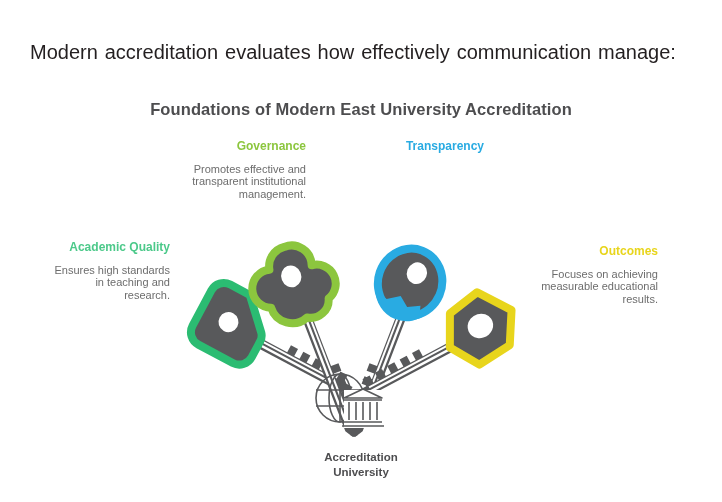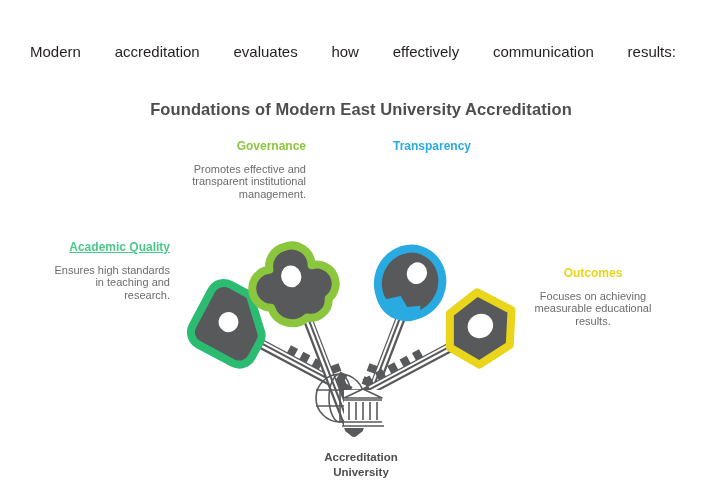--- a/index.html
+++ b/index.html
@@ -15,21 +15,21 @@
     font-family: "Liberation Sans", sans-serif;
     color: #58595b;
   }
 
   
   #intro-sentence {
     position: absolute;
     left: 30px;
     top: 42px;
     width: 646px;
-    font-size: 15px;
+    font-size: 20px;
     line-height: 20px;
     color: #231f20;
     display: flex;
     justify-content: space-between;
     white-space: nowrap;
   }
   #intro-sentence .word { display: inline-block; }
 
   
   #diagram-title {
@@ -52,23 +52,23 @@
     line-height: 15px;
     margin-bottom: 9px;
   }
   .callout .c-desc {
     font-size: 11px;
     line-height: 12.4px;
     color: #6d6d6d;
   }
 
   #callout-governance      { left: 186px; top: 139px; width: 120px; text-align: right; }
-  #callout-transparency    { left: 372px; top: 139px; width: 120px; text-align: center; }
+  #callout-transparency    { left: 364px; top: 139px; width: 120px; text-align: right; }
   #callout-academic-quality{ left: 50px;  top: 240px; width: 120px; text-align: right; }
-  #callout-outcomes        { left: 528px; top: 266px; width: 130px; text-align: center; }
+  #callout-outcomes        { left: 528px; top: 244px; width: 130px; text-align: right; }
 
   
   #keys-graphic {
     position: absolute;
     left: 0;
     top: 128px;
     width: 722px;
     height: 374px;
   }
 
@@ -87,36 +87,36 @@
 </head>
 <body>
 
 <div id="intro-sentence">
   <span class="word">Modern</span>
   <span class="word">accreditation</span>
   <span class="word">evaluates</span>
   <span class="word">how</span>
   <span class="word">effectively</span>
   <span class="word">communication</span>
-  <span class="word">results:</span>
+  <span class="word">manage:</span>
 </div>
 
 <div id="diagram-title">Foundations of Modern East University Accreditation</div>
 
 <div class="callout" id="callout-governance">
   <div class="c-label" style="color: rgb(140, 198, 62);">Governance</div>
   <div class="c-desc">Promotes effective and transparent institutional management.</div>
 </div>
 
 <div class="callout" id="callout-transparency">
   <div class="c-label" style="color: rgb(41, 171, 226);">Transparency</div>
 </div>
 
 <div class="callout" id="callout-academic-quality">
-  <div class="c-label" style="color: rgb(76, 201, 138); text-decoration: underline;">Academic Quality</div>
+  <div class="c-label" style="color: rgb(76, 201, 138);">Academic Quality</div>
   <div class="c-desc">Ensures high standards in teaching and research.</div>
 </div>
 
 <div class="callout" id="callout-outcomes">
   <div class="c-label" style="color: rgb(232, 213, 28);">Outcomes</div>
   <div class="c-desc">Focuses on achieving measurable educational results.</div>
 </div>
 
 <svg id="keys-graphic" viewBox="0 0 722 374">
 

